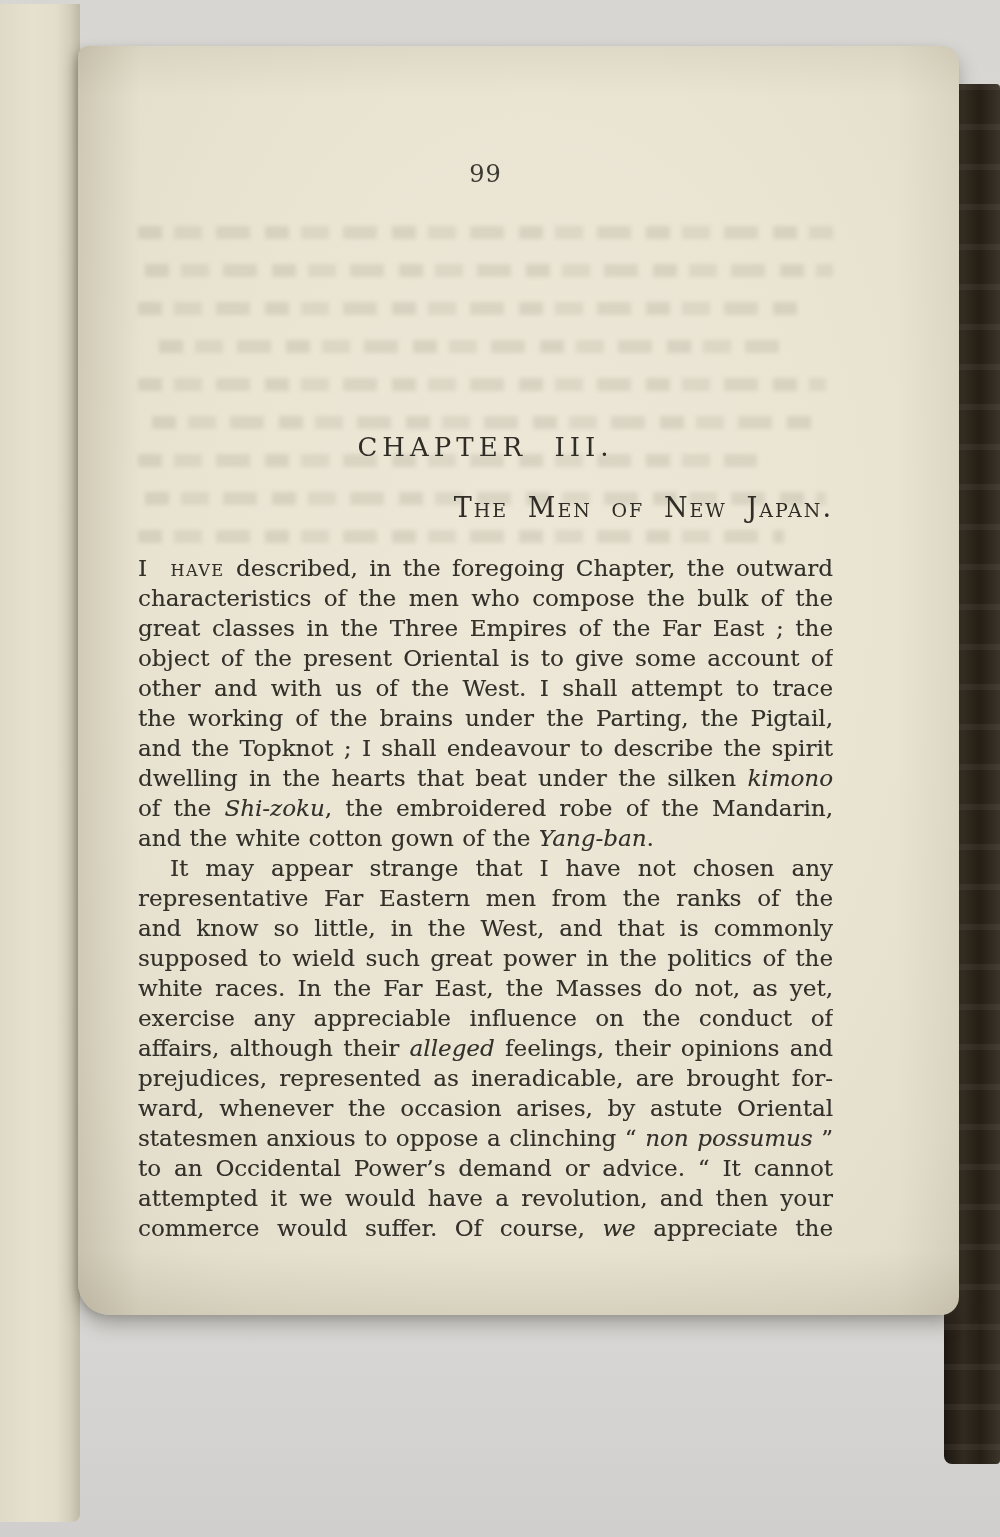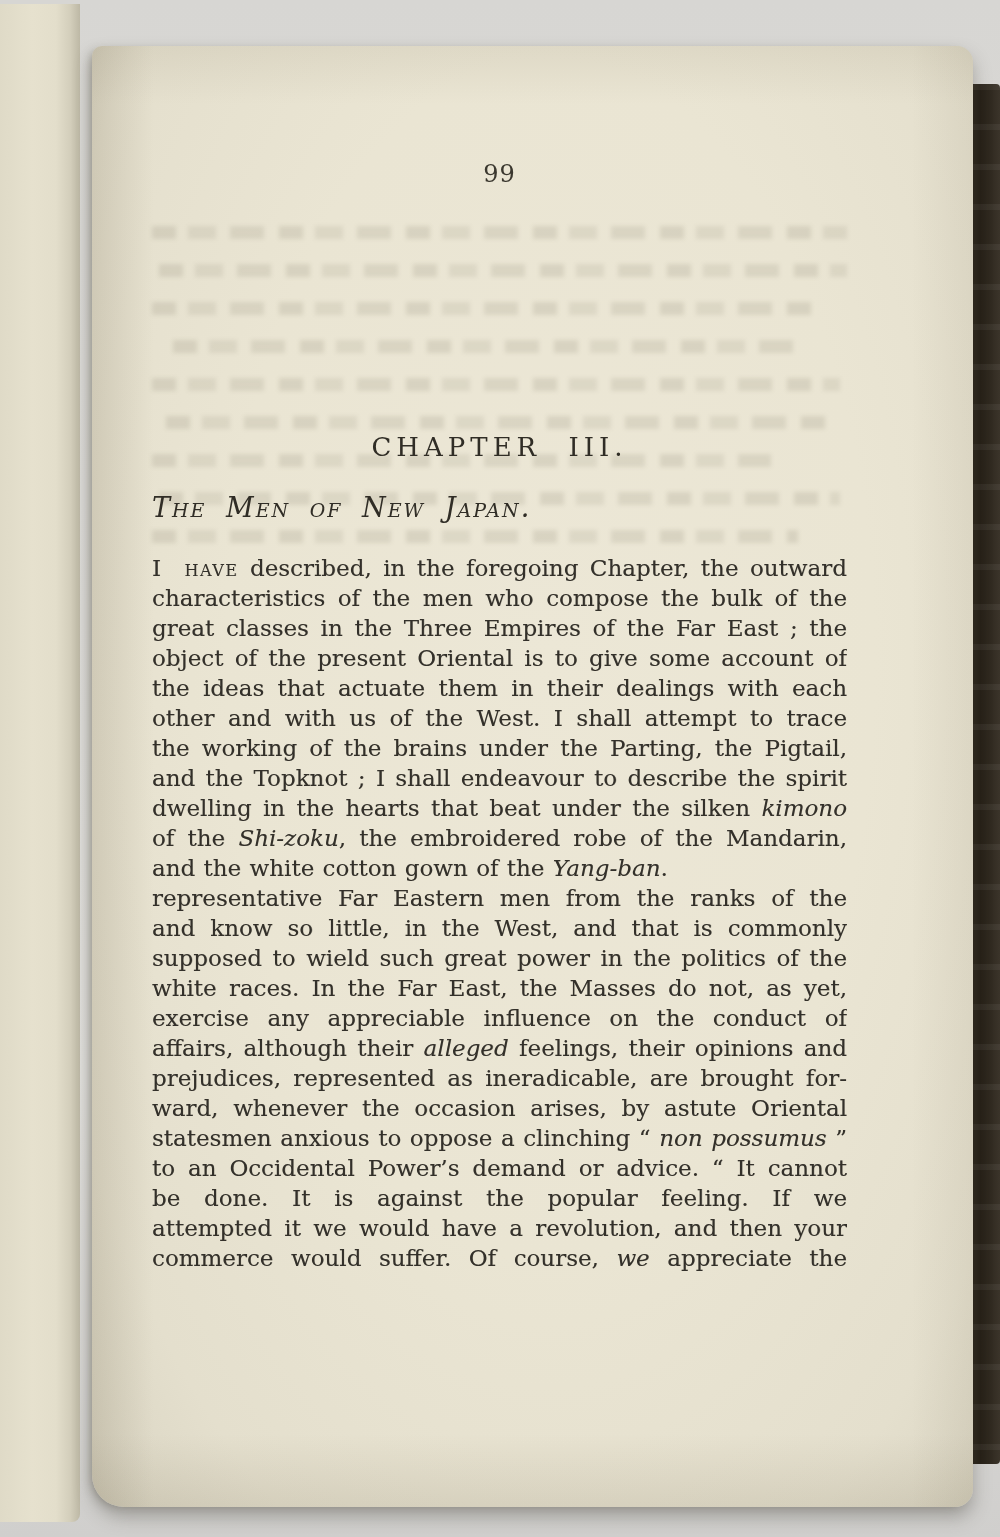--- a/index.html
+++ b/index.html
@@ -21,21 +21,21 @@
   .cover{
     position:absolute;left:944px;top:84px;width:56px;height:1380px;
     background:
       repeating-linear-gradient(180deg, rgba(255,255,255,.05) 0 6px, rgba(0,0,0,0) 6px 40px),
       linear-gradient(90deg,#1c1711 0%,#322a1f 35%,#251f16 65%,#3b342a 100%);
     border-radius:6px 4px 4px 8px;
   }
 
   
   .page{
-    position:absolute;left:92px;top:46px;width:881px;height:1461px;
+    position:absolute;left:78px;top:46px;width:881px;height:1269px;
     background:
       linear-gradient(90deg, rgba(120,110,86,.20) 0%, rgba(120,110,86,0) 7%, rgba(120,110,86,0) 93%, rgba(120,110,86,.10) 100%),
       linear-gradient(180deg, rgba(120,110,86,.10) 0%, rgba(120,110,86,0) 4%, rgba(120,110,86,0) 95%, rgba(120,110,86,.14) 100%),
       radial-gradient(ellipse at 52% 42%, #ece7d6 0%, #eae5d3 50%, #e4dfcd 82%, #d9d4c2 100%);
     border-radius:10px 16px 18px 32px;
     box-shadow:0 10px 18px rgba(70,66,58,.35), -5px 2px 10px -4px rgba(90,84,66,.40);
   }
 
   .textcol{position:absolute;left:60px;top:0;width:695px;height:100%;}
 
@@ -52,22 +52,22 @@
       rgba(110,104,84,.30) 0 24px, rgba(0,0,0,0) 24px 36px,
       rgba(110,104,84,.23) 36px 64px, rgba(0,0,0,0) 64px 78px,
       rgba(110,104,84,.27) 78px 112px, rgba(0,0,0,0) 112px 127px);
   }
 
   .heading{
     position:absolute;top:386px;left:0;width:100%;text-align:center;z-index:2;
     font-size:26px;letter-spacing:5px;word-spacing:14px;color:#302d26;
   }
   .title{
-    position:absolute;top:446px;left:0;width:100%;text-align:left;z-index:2;
-    font-variant:small-caps;font-size:27px;letter-spacing:2px;word-spacing:9px;color:#302d26;font-style:italic;
+    position:absolute;top:446px;left:0;width:100%;text-align:right;z-index:2;
+    font-variant:small-caps;font-size:27px;letter-spacing:2px;word-spacing:9px;color:#302d26;
   }
 
   .bodytext{
     position:absolute;top:507px;left:0;width:100%;z-index:2;
     font-size:23px;color:#33302a;
     text-shadow:0.3px 0.3px 0 rgba(52,48,40,.35);
   }
   .line{height:30px;line-height:30px;overflow:hidden;text-align:left;word-spacing:1px;}
   .line.j{text-align:justify;text-align-last:justify;}
   .line.j::after{content:"";display:inline-block;width:100%;height:0;}
@@ -102,37 +102,36 @@
     </div>
 
     <div class="textcol">
       <div class="heading">CHAPTER III.</div>
       <div class="title">The Men of New Japan.</div>
       <div class="bodytext">
           <div class="line j">I <span class="sc">have</span> described, in the foregoing Chapter, the outward</div>
           <div class="line j">characteristics of the men who compose the bulk of the</div>
           <div class="line j">great classes in the Three Empires of the Far East ; the</div>
           <div class="line j">object of the present Oriental is to give some account of</div>
-          <div class="line j">the ideas that actuate them in their dealings with each</div>
           <div class="line j">other and with us of the West. I shall attempt to trace</div>
           <div class="line j">the working of the brains under the Parting, the Pigtail,</div>
           <div class="line j">and the Topknot ; I shall endeavour to describe the spirit</div>
           <div class="line j">dwelling in the hearts that beat under the silken <span class="it">kimono</span></div>
           <div class="line j">of the <span class="it">Shi-zoku</span>, the embroidered robe of the Mandarin,</div>
           <div class="line">and the white cotton gown of the <span class="it">Yang-ban</span>.</div>
+          <div class="line j indent">It may appear strange that I have not chosen any</div>
           <div class="line j">representative Far Eastern men from the ranks of the</div>
           <div class="line j">and know so little, in the West, and that is commonly</div>
           <div class="line j">supposed to wield such great power in the politics of the</div>
           <div class="line j">white races. In the Far East, the Masses do not, as yet,</div>
           <div class="line j">exercise any appreciable influence on the conduct of public</div>
           <div class="line j">affairs, although their <span class="it">alleged</span> feelings, their opinions and</div>
           <div class="line j">prejudices, represented as ineradicable, are brought for-</div>
           <div class="line j">ward, whenever the occasion arises, by astute Oriental</div>
           <div class="line j">statesmen anxious to oppose a clinching “ <span class="it">non possumus</span> ”</div>
           <div class="line j">to an Occidental Power’s demand or advice. “ It cannot</div>
-          <div class="line j">be done. It is against the popular feeling. If we</div>
           <div class="line j">attempted it we would have a revolution, and then your</div>
           <div class="line j">commerce would suffer. Of course, <span class="it">we</span> appreciate the</div>
         </div>
     </div>
 
   </div>
 </div>
 
 </body></html>

